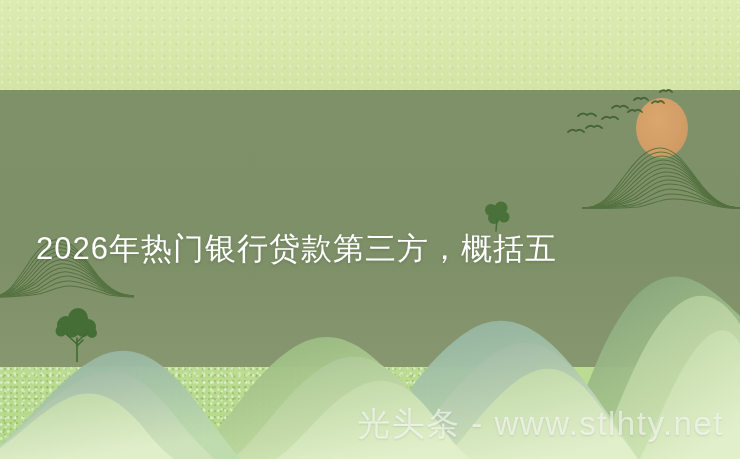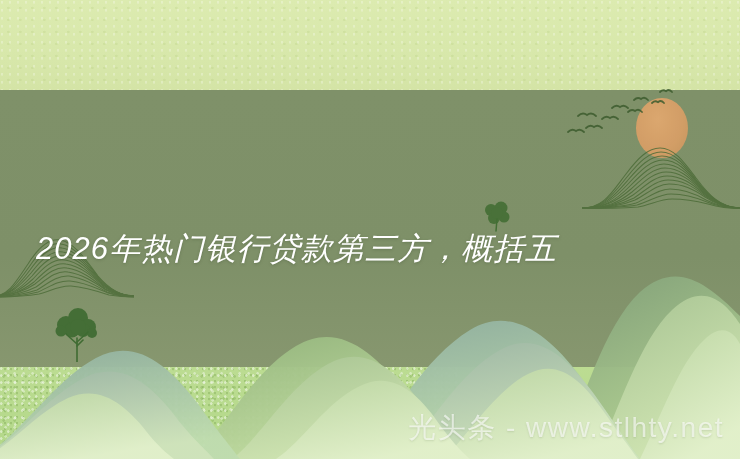--- a/index.html
+++ b/index.html
@@ -82,30 +82,29 @@
     width:593px;
     text-align:center;
     color:#ffffff;
     font-size:31px;
     line-height:51px;
     letter-spacing:1px;
     font-weight:400;
     text-shadow:0 1px 3px rgba(60,78,48,.35);
     z-index:6;
     white-space:pre-line;
-    font-style:italic;
   }
   .title .ln{ display:block; }
 
   
   .watermark{
     position:absolute;
     right:16px; bottom:12px;
     color:rgba(255,255,255,.62);
-    font-size:28px;
+    font-size:33px;
     letter-spacing:1.5px;
     z-index:7;
     white-space:nowrap;
     text-shadow:0 1px 2px rgba(90,110,70,.18);
   }
 </style>
 </head>
 <body>
 
 <div id="poster">

